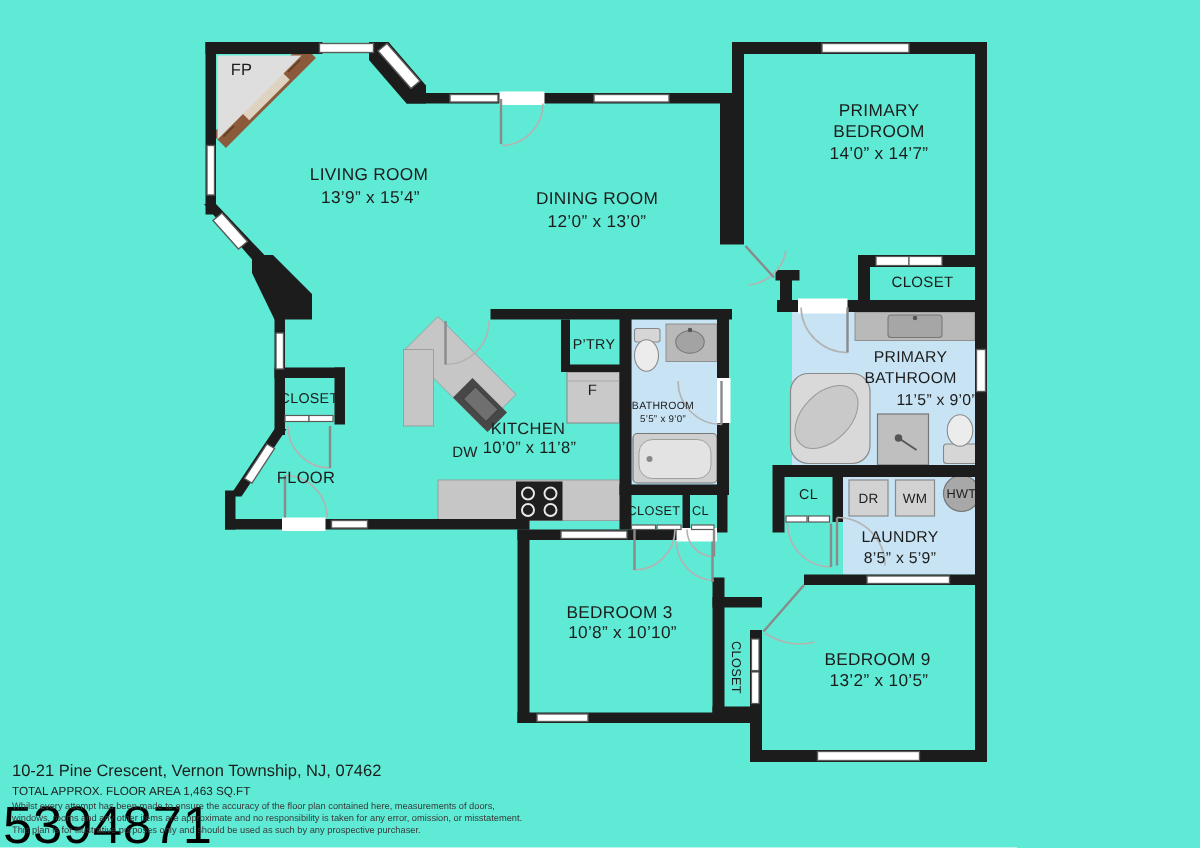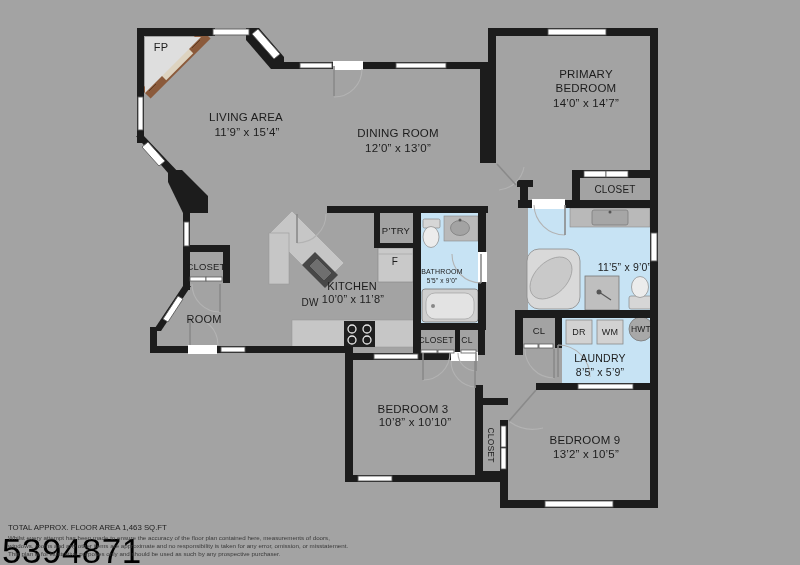--- a/index.html
+++ b/index.html
@@ -1,16 +1,16 @@
 <!DOCTYPE html>
 <html><head>
 <meta charset="utf-8">
 <style>
   html,body{margin:0;padding:0;background:#fff;}
-  .stage{position:relative;width:800px;height:565px;background:#a3a3a3;overflow:hidden;
+  .stage{position:relative;width:800px;height:565px;background:#5eead4;overflow:hidden;
          font-family:"Liberation Sans",sans-serif;}
   .stage svg{position:absolute;left:0;top:0;}
   .layer{position:absolute;left:0;top:0;width:800px;height:565px;}
   .lbl{position:absolute;transform:translate(-50%,-50%);white-space:nowrap;
        color:#1c1c1c;text-align:center;letter-spacing:.2px;}
   .lbl.wrap{white-space:normal;text-align:center;}
   .rm{font-size:11.5px;}
   .vert{transform:translate(-50%,-50%) rotate(90deg);}
   .footer-line{position:absolute;color:#1d1d1d;z-index:2;}
   .watermark{position:absolute;z-index:1;color:#000;font-size:35px;letter-spacing:.5px;text-align:center;}
@@ -196,31 +196,32 @@
       <line x1="536" y1="390" x2="509" y2="421"></line>
       <line x1="558" y1="345" x2="558" y2="377"></line>
       <line x1="554" y1="349" x2="554" y2="378"></line>
     </g>
   </g>
 </svg>
 
 <div class="layer">
   <div class="lbl" style="left:161px;top:47px;font-size:11px;">FP</div>
 
-  <div class="lbl rm" style="left:246px;top:117px;">LIVING AREA</div>
-  <div class="lbl rm" style="left:247px;top:132px;">11’9” x 15’4”</div>
+  <div class="lbl rm" style="left:246px;top:117px;">LIVING ROOM</div>
+  <div class="lbl rm" style="left:247px;top:132px;">13’9” x 15’4”</div>
 
   <div class="lbl rm" style="left:398px;top:133px;">DINING ROOM</div>
   <div class="lbl rm" style="left:398px;top:148px;">12’0” x 13’0”</div>
 
   <div class="lbl rm wrap" style="left:586px;top:81px;width:82px;line-height:14px;">PRIMARY BEDROOM</div>
   <div class="lbl rm" style="left:586px;top:103px;">14’0” x 14’7”</div>
 
   <div class="lbl" style="left:615px;top:189px;font-size:10px;">CLOSET</div>
 
+  <div class="lbl wrap" style="left:607px;top:245px;width:82px;font-size:10.5px;line-height:14px;">PRIMARY BATHROOM</div>
   <div class="lbl" style="left:607px;top:267px;font-size:10.5px;padding-left:35px;">11’5” x 9’0”</div>
 
   <div class="lbl" style="left:600px;top:358px;font-size:10.5px;">LAUNDRY</div>
   <div class="lbl" style="left:600px;top:372px;font-size:10.5px;">8’5” x 5’9”</div>
 
   <div class="lbl" style="left:579px;top:332px;font-size:9px;">DR</div>
   <div class="lbl" style="left:610px;top:332px;font-size:9px;">WM</div>
   <div class="lbl" style="left:641px;top:329px;font-size:8.5px;">HWT</div>
   <div class="lbl" style="left:539px;top:330px;font-size:9.5px;">CL</div>
 
@@ -229,31 +230,32 @@
   <div class="lbl" style="left:310px;top:302px;font-size:10px;">DW</div>
   <div class="lbl" style="left:395px;top:261px;font-size:10px;">F</div>
   <div class="lbl" style="left:396px;top:230px;font-size:9.5px;">P’TRY</div>
 
   <div class="lbl" style="left: 442px;top:271px;font-size:7px;">BATHROOM</div>
   <div class="lbl" style="left:442px;top:280px;font-size:6.5px;">5’5” x 9’0”</div>
 
   <div class="lbl" style="left:436px;top:340px;font-size:8.5px;">CLOSET</div>
   <div class="lbl" style="left:467px;top:340px;font-size:8.5px;">CL</div>
 
-  <div class="lbl" style="left:204px;top:319px;font-size:11px;">ROOM</div>
+  <div class="lbl" style="left:204px;top:319px;font-size:11px;">FLOOR</div>
   <div class="lbl" style="left:206px;top:266px;font-size:9.5px;">CLOSET</div>
 
   <div class="lbl rm" style="left:413px;top:409px;">BEDROOM 3</div>
   <div class="lbl rm" style="left:415px;top:422px;">10’8” x 10’10”</div>
 
   <div class="lbl vert" style="left:491px;top:445px;font-size:8.5px;">CLOSET</div>
 
   <div class="lbl rm" style="left:585px;top:440px;">BEDROOM 9</div>
   <div class="lbl rm" style="left:586px;top:454px;">13’2” x 10’5”</div>
 </div>
 
 <div class="watermark" style="left:2px;top:531px;">5394871</div>
+<div class="footer-line" style="left:8px;top:508px;font-size:11px;">10-21 Pine Crescent, Vernon Township, NJ, 07462</div>
 <div class="footer-line" style="left:8px;top:523px;font-size:7.8px;text-align:center;">TOTAL APPROX. FLOOR AREA 1,463 SQ.FT</div>
 <div class="footer-line" style="left:8px;top:534px;font-size:6.2px;color:#3a3a3a;">Whilst every attempt has been made to ensure the accuracy of the floor plan contained here, measurements of doors,</div>
 <div class="footer-line" style="left:8px;top:542px;font-size:6.2px;color:#3a3a3a;">windows, rooms and any other items are approximate and no responsibility is taken for any error, omission, or misstatement.</div>
 <div class="footer-line" style="left:8px;top:550px;font-size:6.2px;color:#3a3a3a;">This plan is for illustrative purposes only and should be used as such by any prospective purchaser.</div>
 
 </div>
 
 </body></html>

